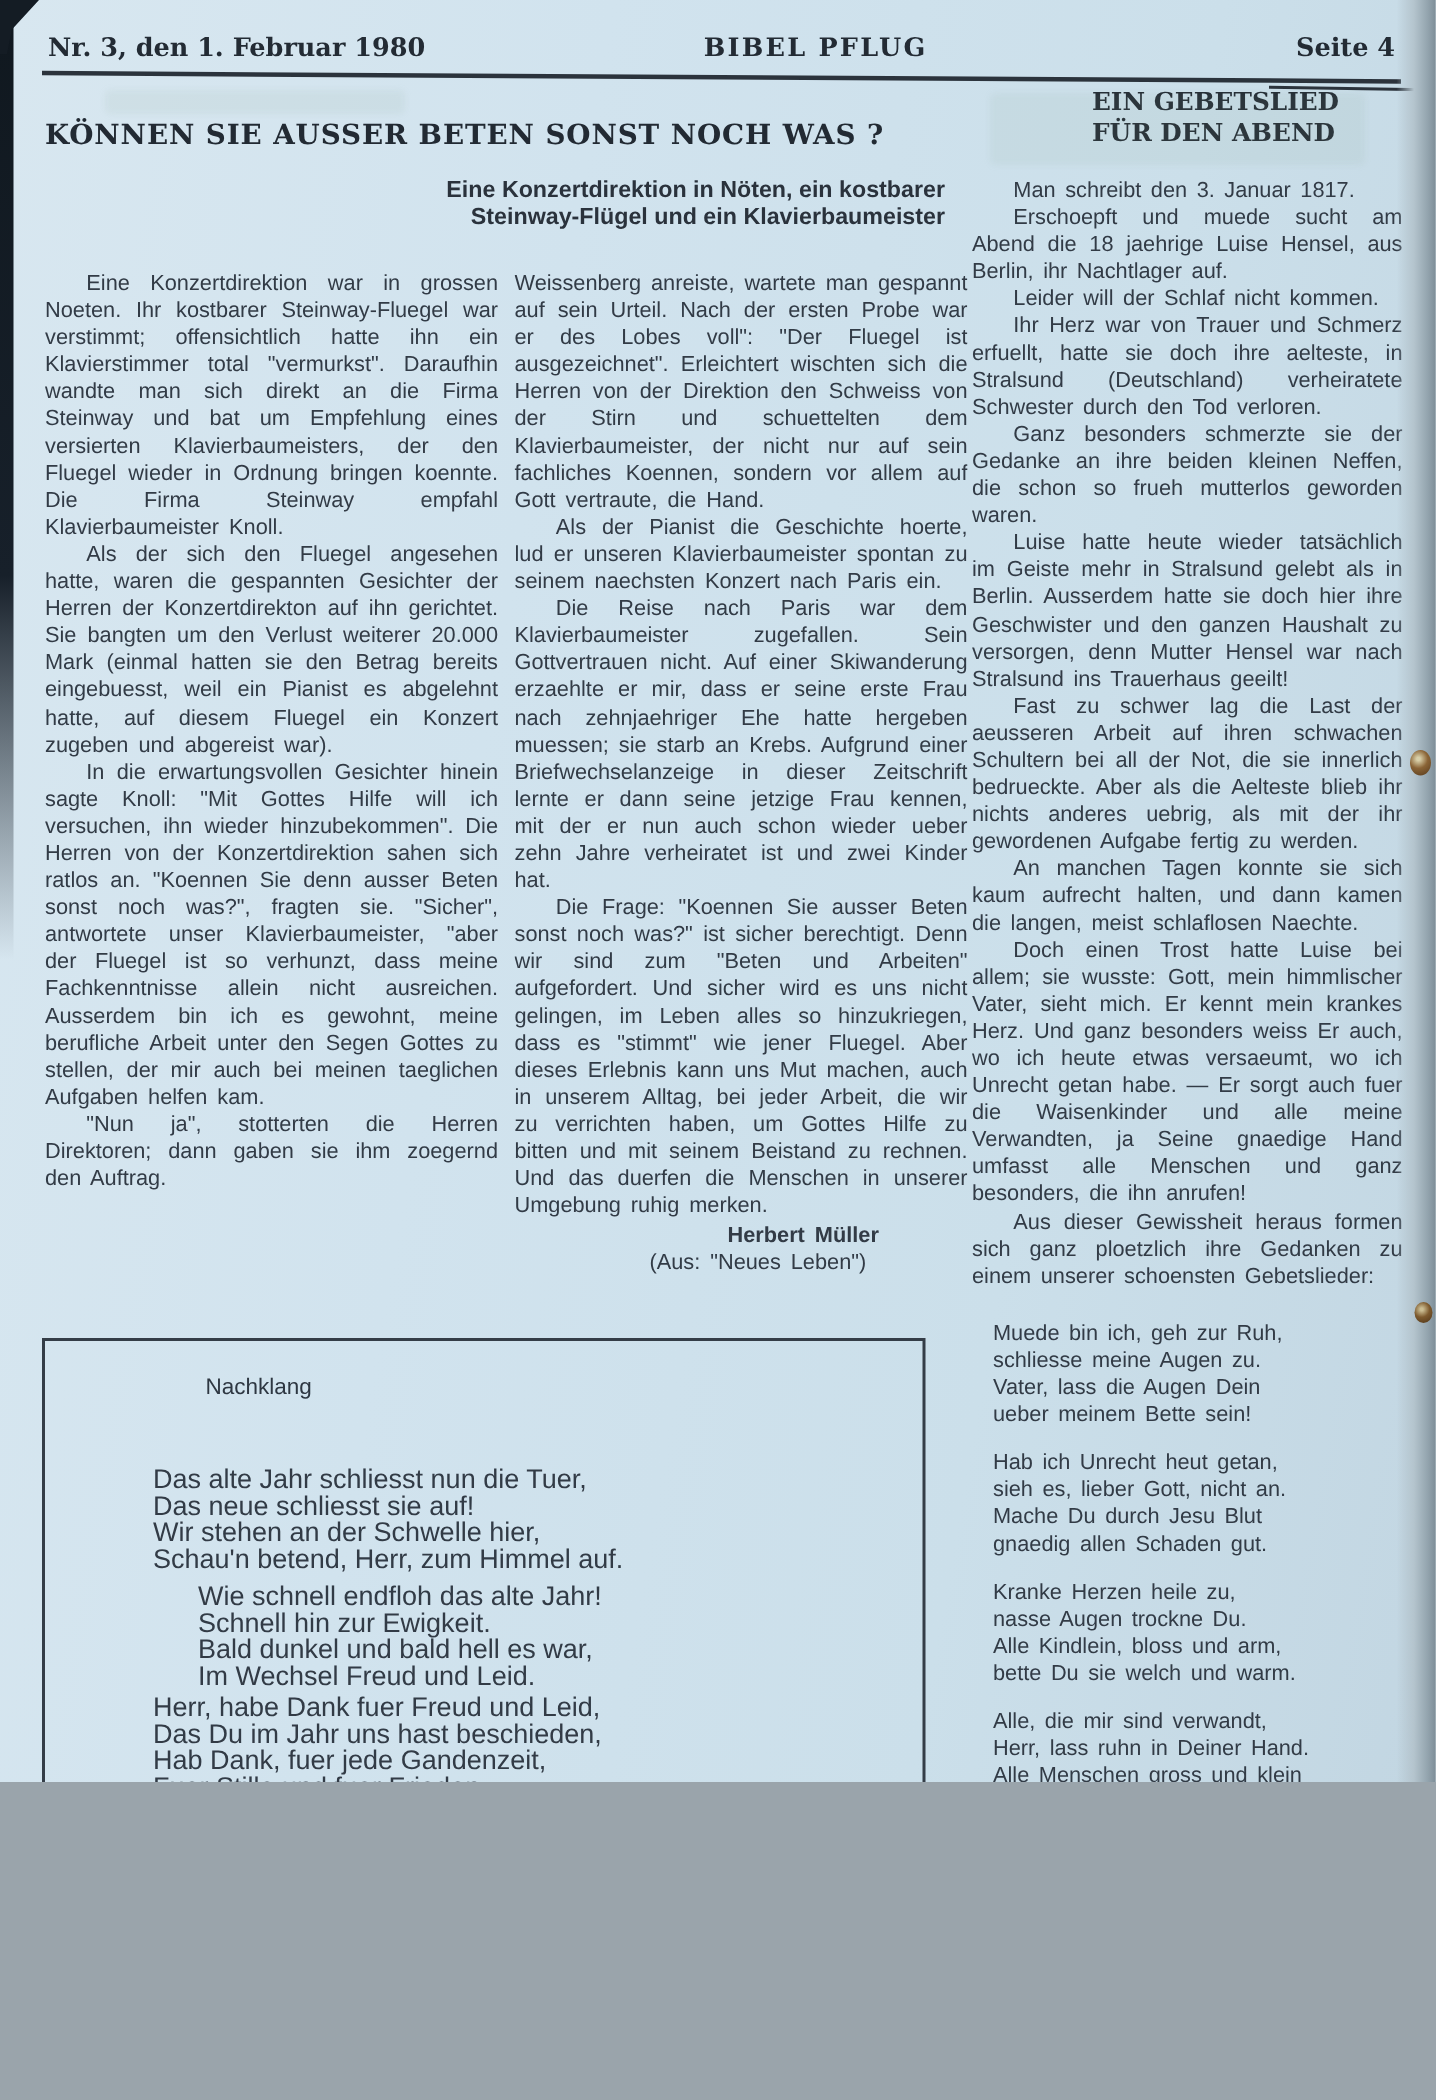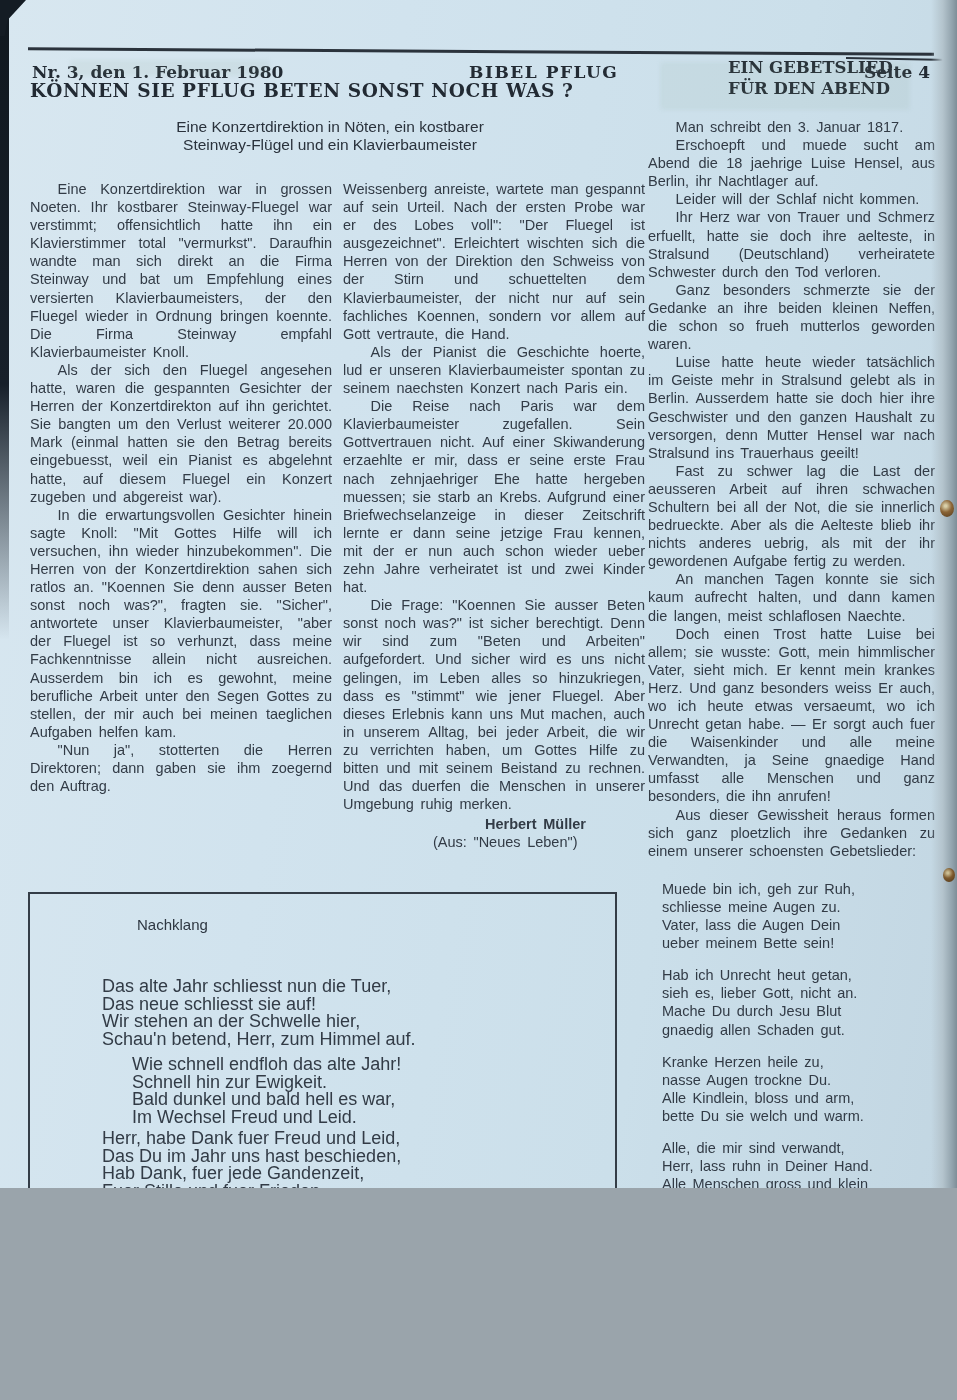--- a/index.html
+++ b/index.html
@@ -9,28 +9,28 @@
     margin:0 auto;
     background:linear-gradient(100deg,#d8e7f0 0%,#d1e3ee 35%,#cbdfea 70%,#c2d6e2 100%);
     font-family:"Liberation Sans",sans-serif;
     color:#323b46;
     overflow:hidden;
   }
   
   .header-row{position:absolute;top:22px;left:32px;width:898px;display:flex;justify-content:space-between;align-items:baseline;}
   .hdr{font-family:"DejaVu Serif",serif;font-weight:bold;color:#232b34;}
   .hdr-left{font-size:17px;}
-  .hdr-center{font-size:17px;letter-spacing:1.5px;transform:translateX(-30px);margin-top:40px;}
+  .hdr-center{font-size:17px;letter-spacing:1.5px;transform:translateX(-30px);}
   .hdr-right{font-size:17px;}
   .header-rule{position:absolute;top:50px;left:28px;width:906px;height:2.5px;background:#2b333c;transform:rotate(0.35deg);}
   .header-rule2{position:absolute;top:58px;left:846px;width:104px;height:2px;background:#2b333c;transform:rotate(1deg);}
   
   .headline-left{position:absolute;top:80px;left:30px;font-family:"DejaVu Serif",serif;font-weight:bold;font-size:18.5px;letter-spacing:0.6px;color:#222a33;}
   .prayer-head{position:absolute;top:57px;left:728px;font-family:"DejaVu Serif",serif;font-weight:bold;font-size:16.5px;line-height:21px;color:#222a33;}
-  .subtitle{position:absolute;top:118px;left:30px;width:600px;text-align:center;font-weight:normal;font-size:15.5px;line-height:18px;color:#2a323c;}
+  .subtitle{position:absolute;top:118px;left:30px;width:600px;text-align:right;font-weight:bold;font-size:15.5px;line-height:18px;color:#2a323c;}
   
   .col{position:absolute;top:180px;width:302px;height:748px;overflow:hidden;font-size:14.5px;line-height:18.1px;text-align:justify;word-spacing:0.18em;}
   .col1{left:30px;}
   .col2{left:343px;}
   .col p{margin:0;}
   .indent{text-indent:1.9em;}
   .author-line{font-weight:bold;text-align:left;margin-left:142px !important;margin-top:2px !important;}
   .source-line{text-align:left;margin-left:90px !important;}
   
   .prayer-col{position:absolute;top:118px;left:648px;width:287px;font-size:14.5px;line-height:18.1px;text-align:justify;word-spacing:0.16em;}
@@ -71,21 +71,21 @@
 <div id="page">
 
   <div class="header-row">
     <span class="hdr hdr-left">Nr. 3, den 1. Februar 1980</span>
     <span class="hdr hdr-center">BIBEL PFLUG</span>
     <span class="hdr hdr-right">Seite 4</span>
   </div>
   <div class="header-rule"></div>
   <div class="header-rule2"></div>
 
-  <div class="headline-left">KÖNNEN SIE PFLUG BETEN SONST NOCH WAS ?</div>
+  <div class="headline-left">KÖNNEN SIE AUSSER BETEN SONST NOCH WAS ?</div>
   <div class="subtitle">
     <div>Eine Konzertdirektion in Nöten, ein kostbarer</div>
     <div>Steinway-Flügel und ein Klavierbaumeister</div>
   </div>
 
   <div class="col col1">
     <p class="indent">Eine Konzertdirektion war in grossen Noeten. Ihr kostbarer Steinway-Fluegel war verstimmt; offensichtlich hatte ihn ein Klavierstimmer total "vermurkst". Daraufhin wandte man sich direkt an die Firma Steinway und bat um Empfehlung eines versierten Klavierbaumeisters, der den Fluegel wieder in Ordnung bringen koennte. Die Firma Steinway empfahl Klavierbaumeister Knoll.</p>
     <p class="indent">Als der sich den Fluegel angesehen hatte, waren die gespannten Gesichter der Herren der Konzertdirekton auf ihn gerichtet. Sie bangten um den Verlust weiterer 20.000 Mark (einmal hatten sie den Betrag bereits eingebuesst, weil ein Pianist es abgelehnt hatte, auf diesem Fluegel ein Konzert zugeben und abgereist war).</p>
     <p class="indent">In die erwartungsvollen Gesichter hinein sagte Knoll: "Mit Gottes Hilfe will ich versuchen, ihn wieder hinzubekommen". Die Herren von der Konzertdirektion sahen sich ratlos an. "Koennen Sie denn ausser Beten sonst noch was?", fragten sie. "Sicher", antwortete unser Klavierbaumeister, "aber der Fluegel ist so verhunzt, dass meine Fachkenntnisse allein nicht ausreichen. Ausserdem bin ich es gewohnt, meine berufliche Arbeit unter den Segen Gottes zu stellen, der mir auch bei meinen taeglichen Aufgaben helfen kam.</p>
     <p class="indent">"Nun ja", stotterten die Herren Direktoren; dann gaben sie ihm zoegernd den Auftrag.</p>

